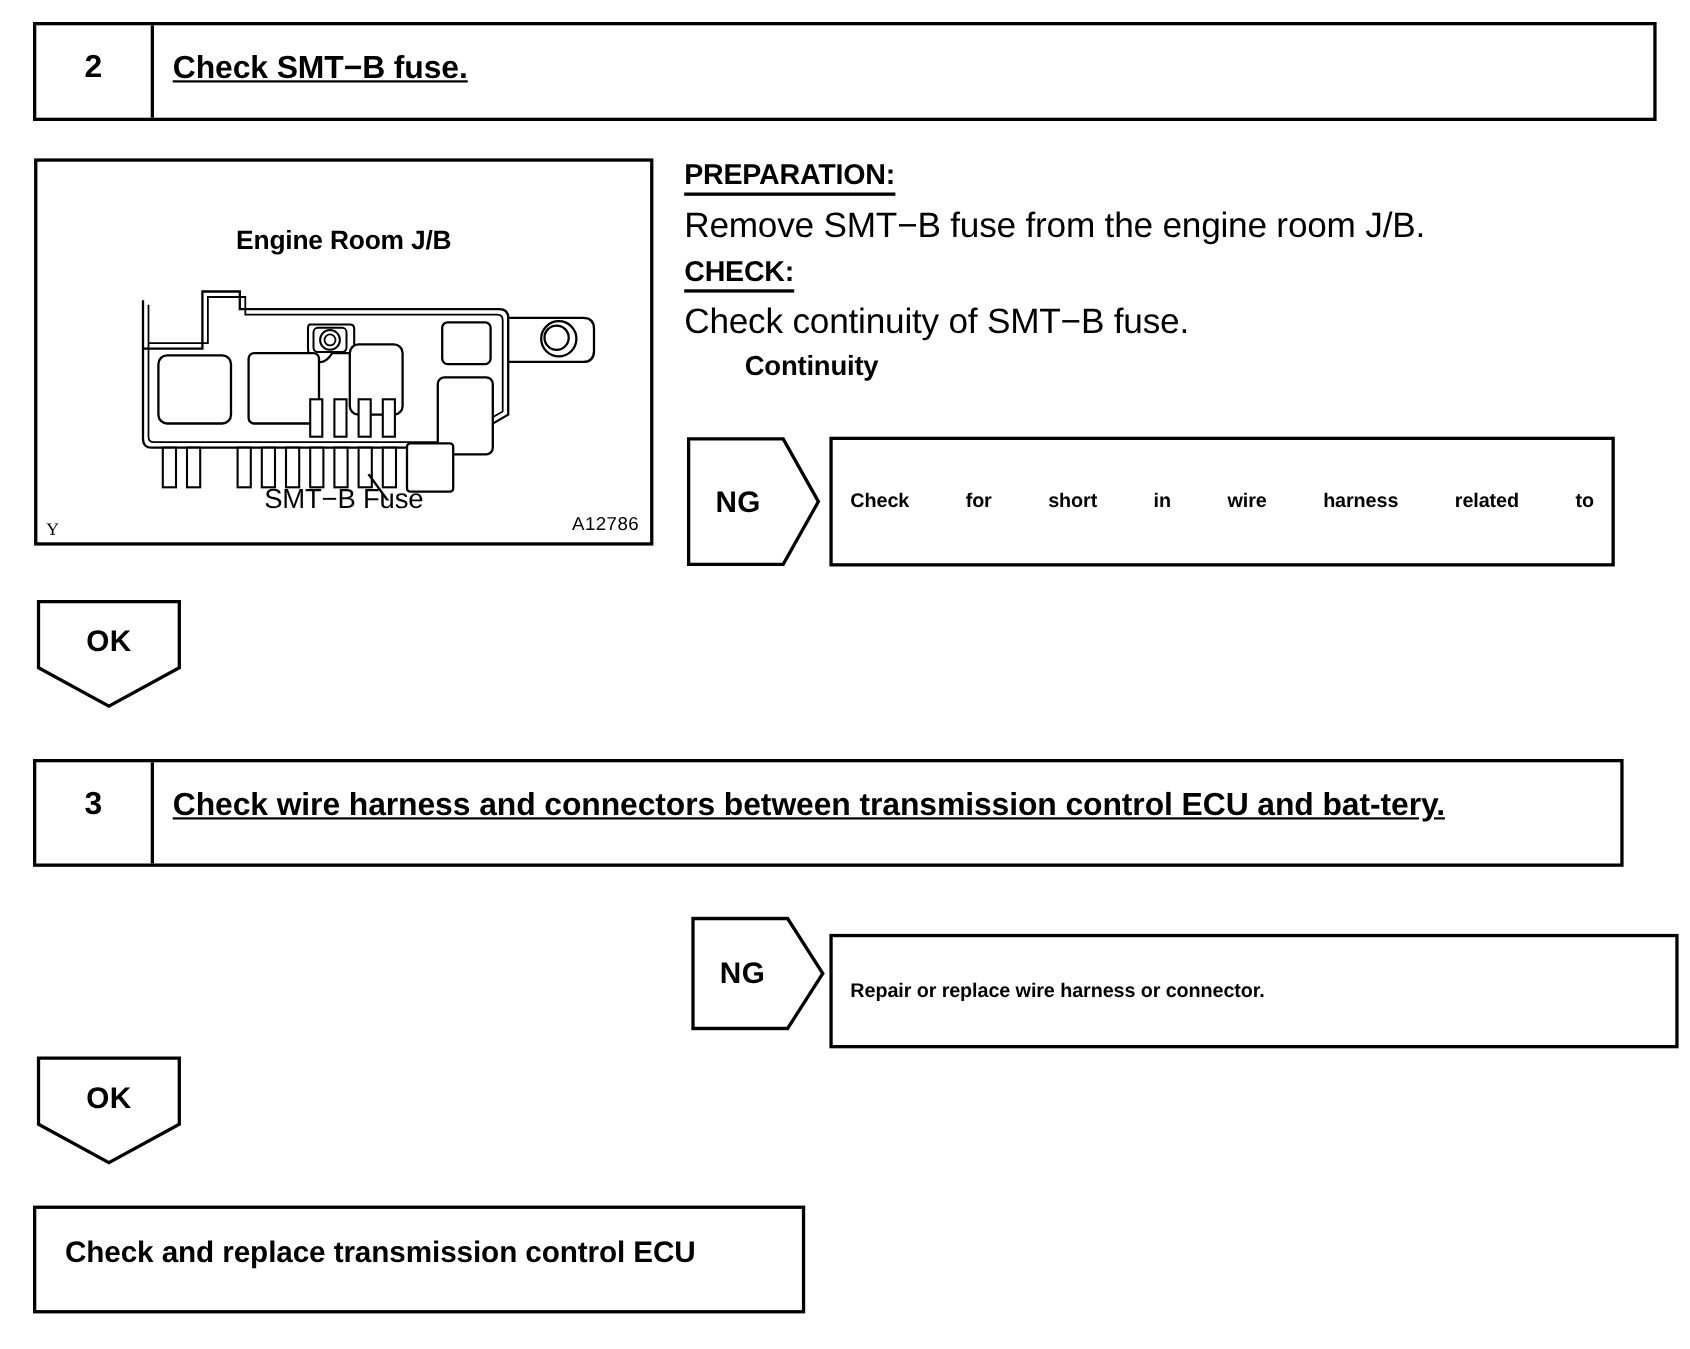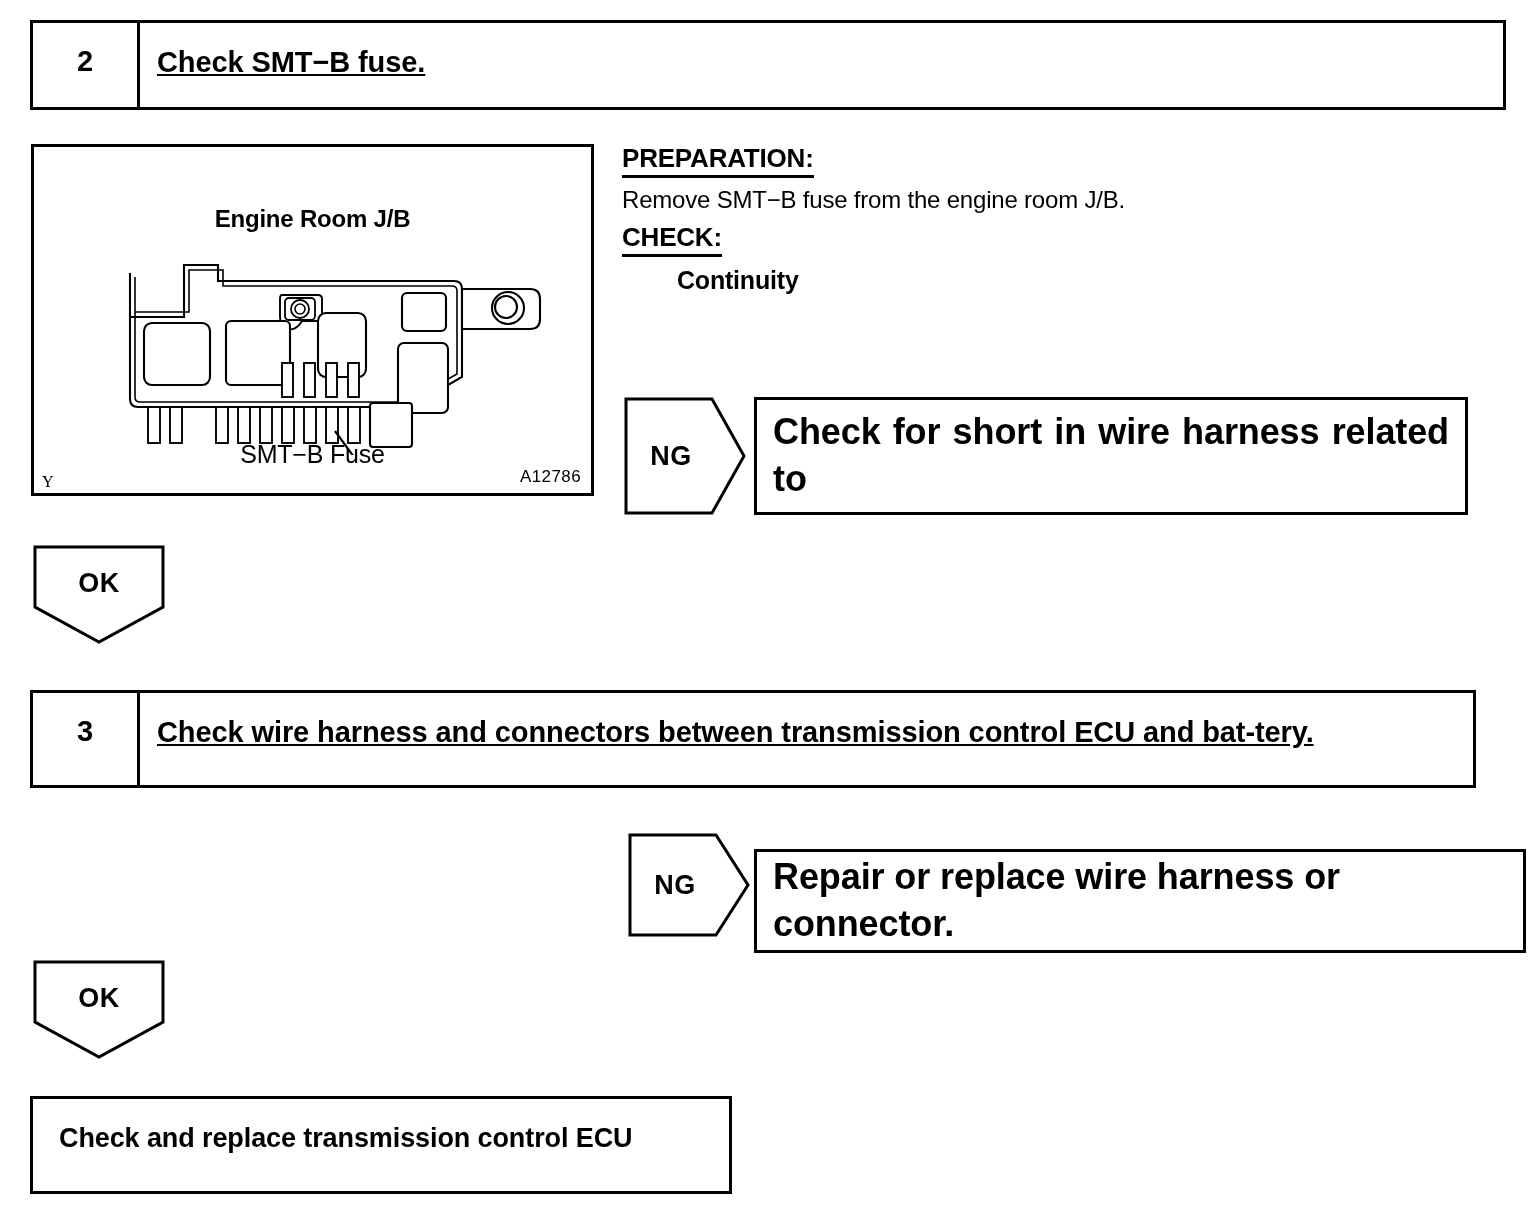--- a/index.html
+++ b/index.html
@@ -106,21 +106,21 @@
   .proc-head {
     font-weight: bold;
     font-size: 26px;
     display: inline-block;
     border-bottom: 3px solid #000;
     padding-bottom: 1px;
     margin-bottom: 3px;
     letter-spacing: -0.2px;
   }
   .proc-body {
-    font-size: 24px;
+    font-size: 32px;
     margin-bottom: 8px;
     letter-spacing: -0.2px;
     font-family: "Liberation Sans", sans-serif;
   }
   .proc-row { margin-bottom: 5px; }
   .proc-sub {
     font-weight: bold;
     font-size: 25px;
     margin-left: 55px;
     margin-top: 6px;
@@ -152,21 +152,21 @@
   .ng-text-box {
     position: absolute;
     border: 3px solid #000;
     box-sizing: border-box;
     background: #fff;
     display: flex;
     align-items: center;
   }
   .ng-text {
     font-weight: bold;
-    font-size: 36px;
+    font-size: 18px;
     line-height: 1.3;
     padding: 0 16px;
     text-align: justify;
     text-align-last: left;
     letter-spacing: -0.1px;
     width: 100%;
     box-sizing: border-box;
   }
   .ng-text.justify-two > span { display: block; }
   .ng-text.justify-two > span.j { text-align: justify; text-align-last: justify; }
@@ -317,20 +317,21 @@
 </div>
 
 <div class="proc-col">
   <div class="proc-row">
     <span class="proc-head">PREPARATION:</span>
   </div>
   <div class="proc-body">Remove SMT−B fuse from the engine room J/B.</div>
   <div class="proc-row">
     <span class="proc-head">CHECK:</span>
   </div>
+  <div class="proc-body">Check continuity of SMT−B fuse.</div>
   <div class="proc-sub">Continuity</div>
 </div>
 
 <div class="ng-group" style="left:624px; top:397px; width:122px; height:118px;">
   <svg class="ng-arrow" width="122" height="118" viewBox="0 0 122 118">
     <path d="M 2 2 L 88 2 L 120 59 L 88 116 L 2 116 Z" fill="#fff" stroke="#000" stroke-width="3"></path>
   </svg>
   <div class="ng-label">NG</div>
 </div>
 <div class="ng-text-box" style="left:754px; top:397px; width:714px; height:118px;">

